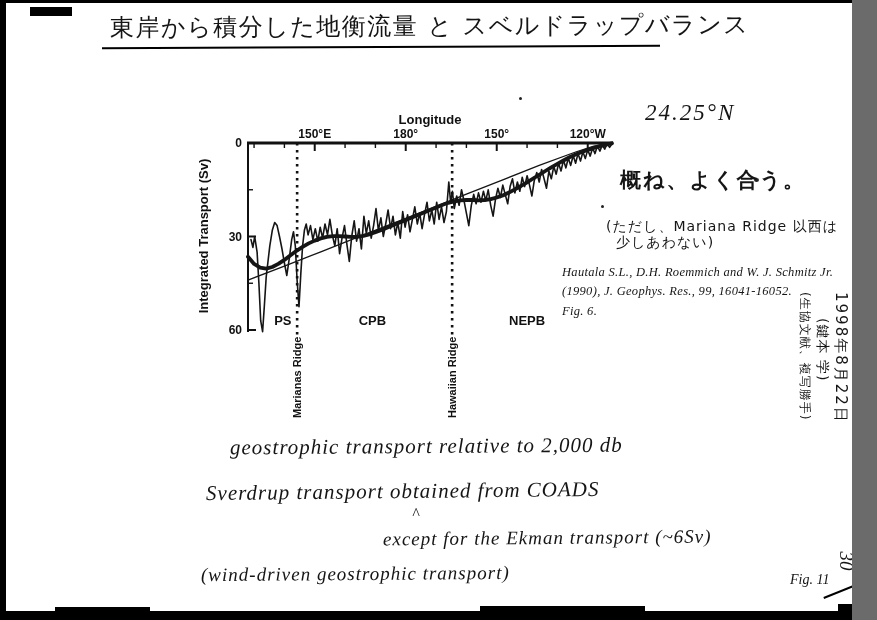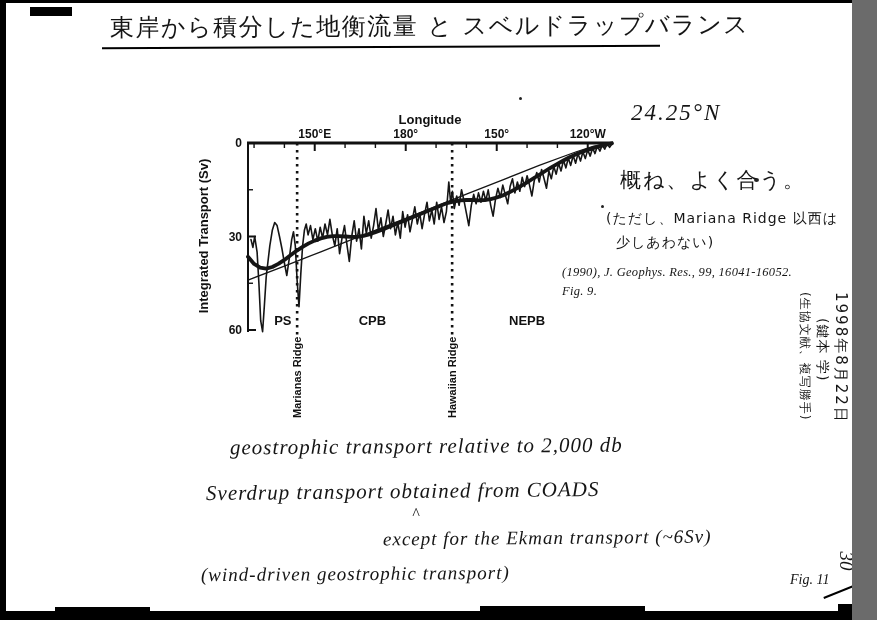--- a/index.html
+++ b/index.html
@@ -81,28 +81,29 @@
       <text x="0" y="0" font-size="11" font-weight="bold" font-family="&quot;Liberation Sans&quot;,sans-serif" fill="#111" text-anchor="start" transform="translate(106.13999999999996,318) rotate(-90)">Marianas Ridge</text>
       <line x1="257.1433333333334" y1="43" x2="257.1433333333334" y2="235" stroke="#111" stroke-width="2.6" stroke-dasharray="2.5 4.5"></line>
       <text x="0" y="0" font-size="11" font-weight="bold" font-family="&quot;Liberation Sans&quot;,sans-serif" fill="#111" text-anchor="start" transform="translate(261.1433333333334,318) rotate(-90)">Hawaiian Ridge</text>
       <text x="87.88333333333333" y="225" font-size="13" font-weight="bold" font-family="&quot;Liberation Sans&quot;,sans-serif" fill="#111" text-anchor="middle">PS</text>
       <text x="177.36666666666667" y="225" font-size="13" font-weight="bold" font-family="&quot;Liberation Sans&quot;,sans-serif" fill="#111" text-anchor="middle">CPB</text>
       <text x="332.06666666666666" y="225" font-size="13" font-weight="bold" font-family="&quot;Liberation Sans&quot;,sans-serif" fill="#111" text-anchor="middle">NEPB</text>
       <text x="235" y="24" font-size="13" font-weight="bold" font-family="&quot;Liberation Sans&quot;,sans-serif" fill="#111" text-anchor="middle">Longitude</text>
       <text x="0" y="0" font-size="13" font-weight="bold" font-family="&quot;Liberation Sans&quot;,sans-serif" fill="#111" text-anchor="middle" transform="translate(13,136) rotate(-90)">Integrated Transport (Sv)</text>
     </svg>
 
-  <div class="abs hw" id="lat-note" style="left:631px;top:100px;">24.25°N</div>
-  <div class="abs hw-jp" id="agree-main" style="left:620px;top:166px;">概ね、よく合う。</div>
-  <div class="abs hw-jp agree-sub" style="left:606px;top:210px;">(ただし、Mariana Ridge 以西は</div>
+  <div class="abs hw" id="lat-note" style="left:645px;top:100px;">24.25°N</div>
+  <div class="abs hw-jp" id="agree-main" style="left:620px;top:166px;font-weight:bold;">概ね、よく合う。</div>
+  <div class="abs hw-jp agree-sub" style="left:606px;top:218px;">(ただし、Mariana Ridge 以西は</div>
   <div class="abs hw-jp agree-sub" style="left:616px;top:234px;">少しあわない)</div>
 
   <div class="abs hw cite" style="left:562px;top:263px;">
+    <div>Hautala S.L., D.H. Roemmich and W. J. Schmitz Jr.</div>
     <div>(1990), J. Geophys. Res., 99, 16041-16052.</div>
-    <div>Fig. 9.</div>
+    <div>Fig. 6.</div>
   </div>
 
   <div class="abs hw-jp" id="side-note" style="left:850px;top:292px;">
     <div class="sn-date">1998年8月22日</div>
     <div class="sn-name">(鍵本 学)</div>
     <div class="sn-memo">(生協文献、複写勝手)</div>
   </div>
 
   <div class="abs hw note-lg" style="left:230px;top:434px;transform:rotate(-0.4deg);">geostrophic transport relative to 2,000 db</div>
   <div class="abs hw note-lg" style="left:206px;top:479px;transform:rotate(-0.6deg);">Sverdrup transport obtained from COADS</div>

